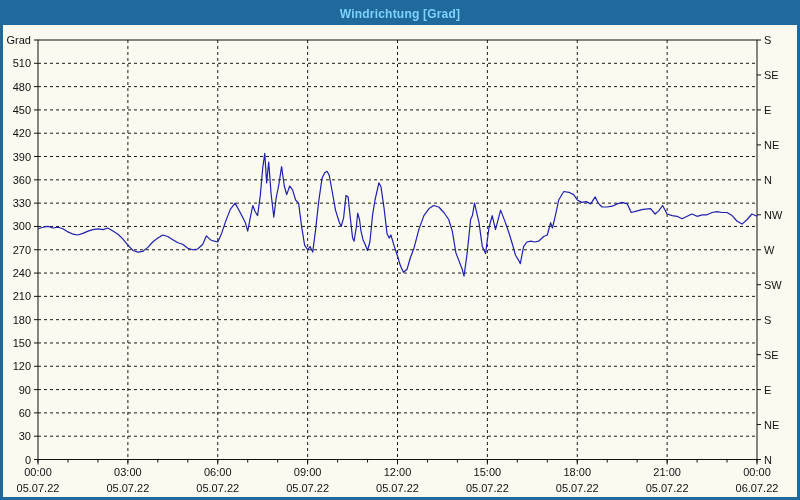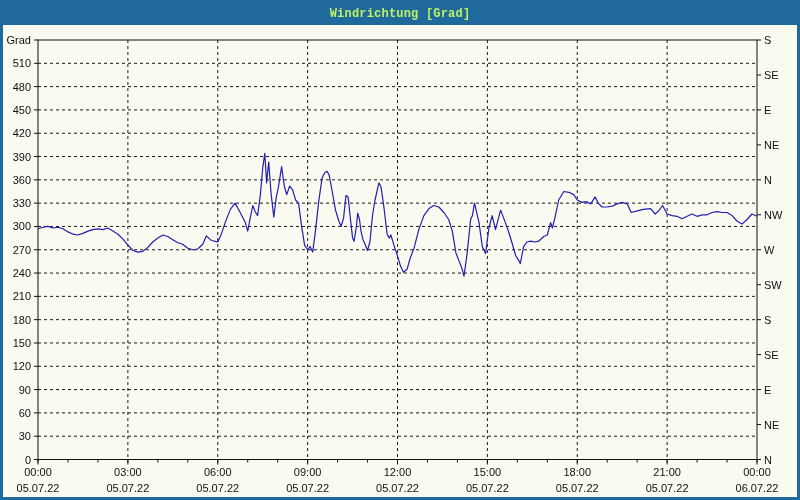--- a/index.html
+++ b/index.html
@@ -3,24 +3,23 @@
 <meta charset="utf-8">
 <style>
   html,body{margin:0;padding:0;}
   body{width:800px;height:500px;font-family:"Liberation Sans",sans-serif;}
   #window{
     position:relative;width:800px;height:500px;box-sizing:border-box;
     border:3px solid #1f699c;background:#fbfaf1;overflow:hidden;
   }
   #titlebar{
     position:absolute;left:0;top:0;width:794px;height:22px;
-    background:#1f699c;color:#bef264;font-size:12px;font-weight:bold;
+    background:#1f699c;color:#7dd3fc;font-size:12px;font-weight:bold;
     text-align:center;line-height:22px;letter-spacing:0.2px;
     user-select:none;
-    font-family:Liberation Mono, monospace;
   }
   #chartwrap{position:absolute;left:0;top:22px;width:794px;height:472px;}
   svg text{font-family:"Liberation Sans",sans-serif;}
 </style>
 </head>
 <body>
 
 <div id="window">
   <div id="titlebar">
     <span>Windrichtung [Grad]</span>

